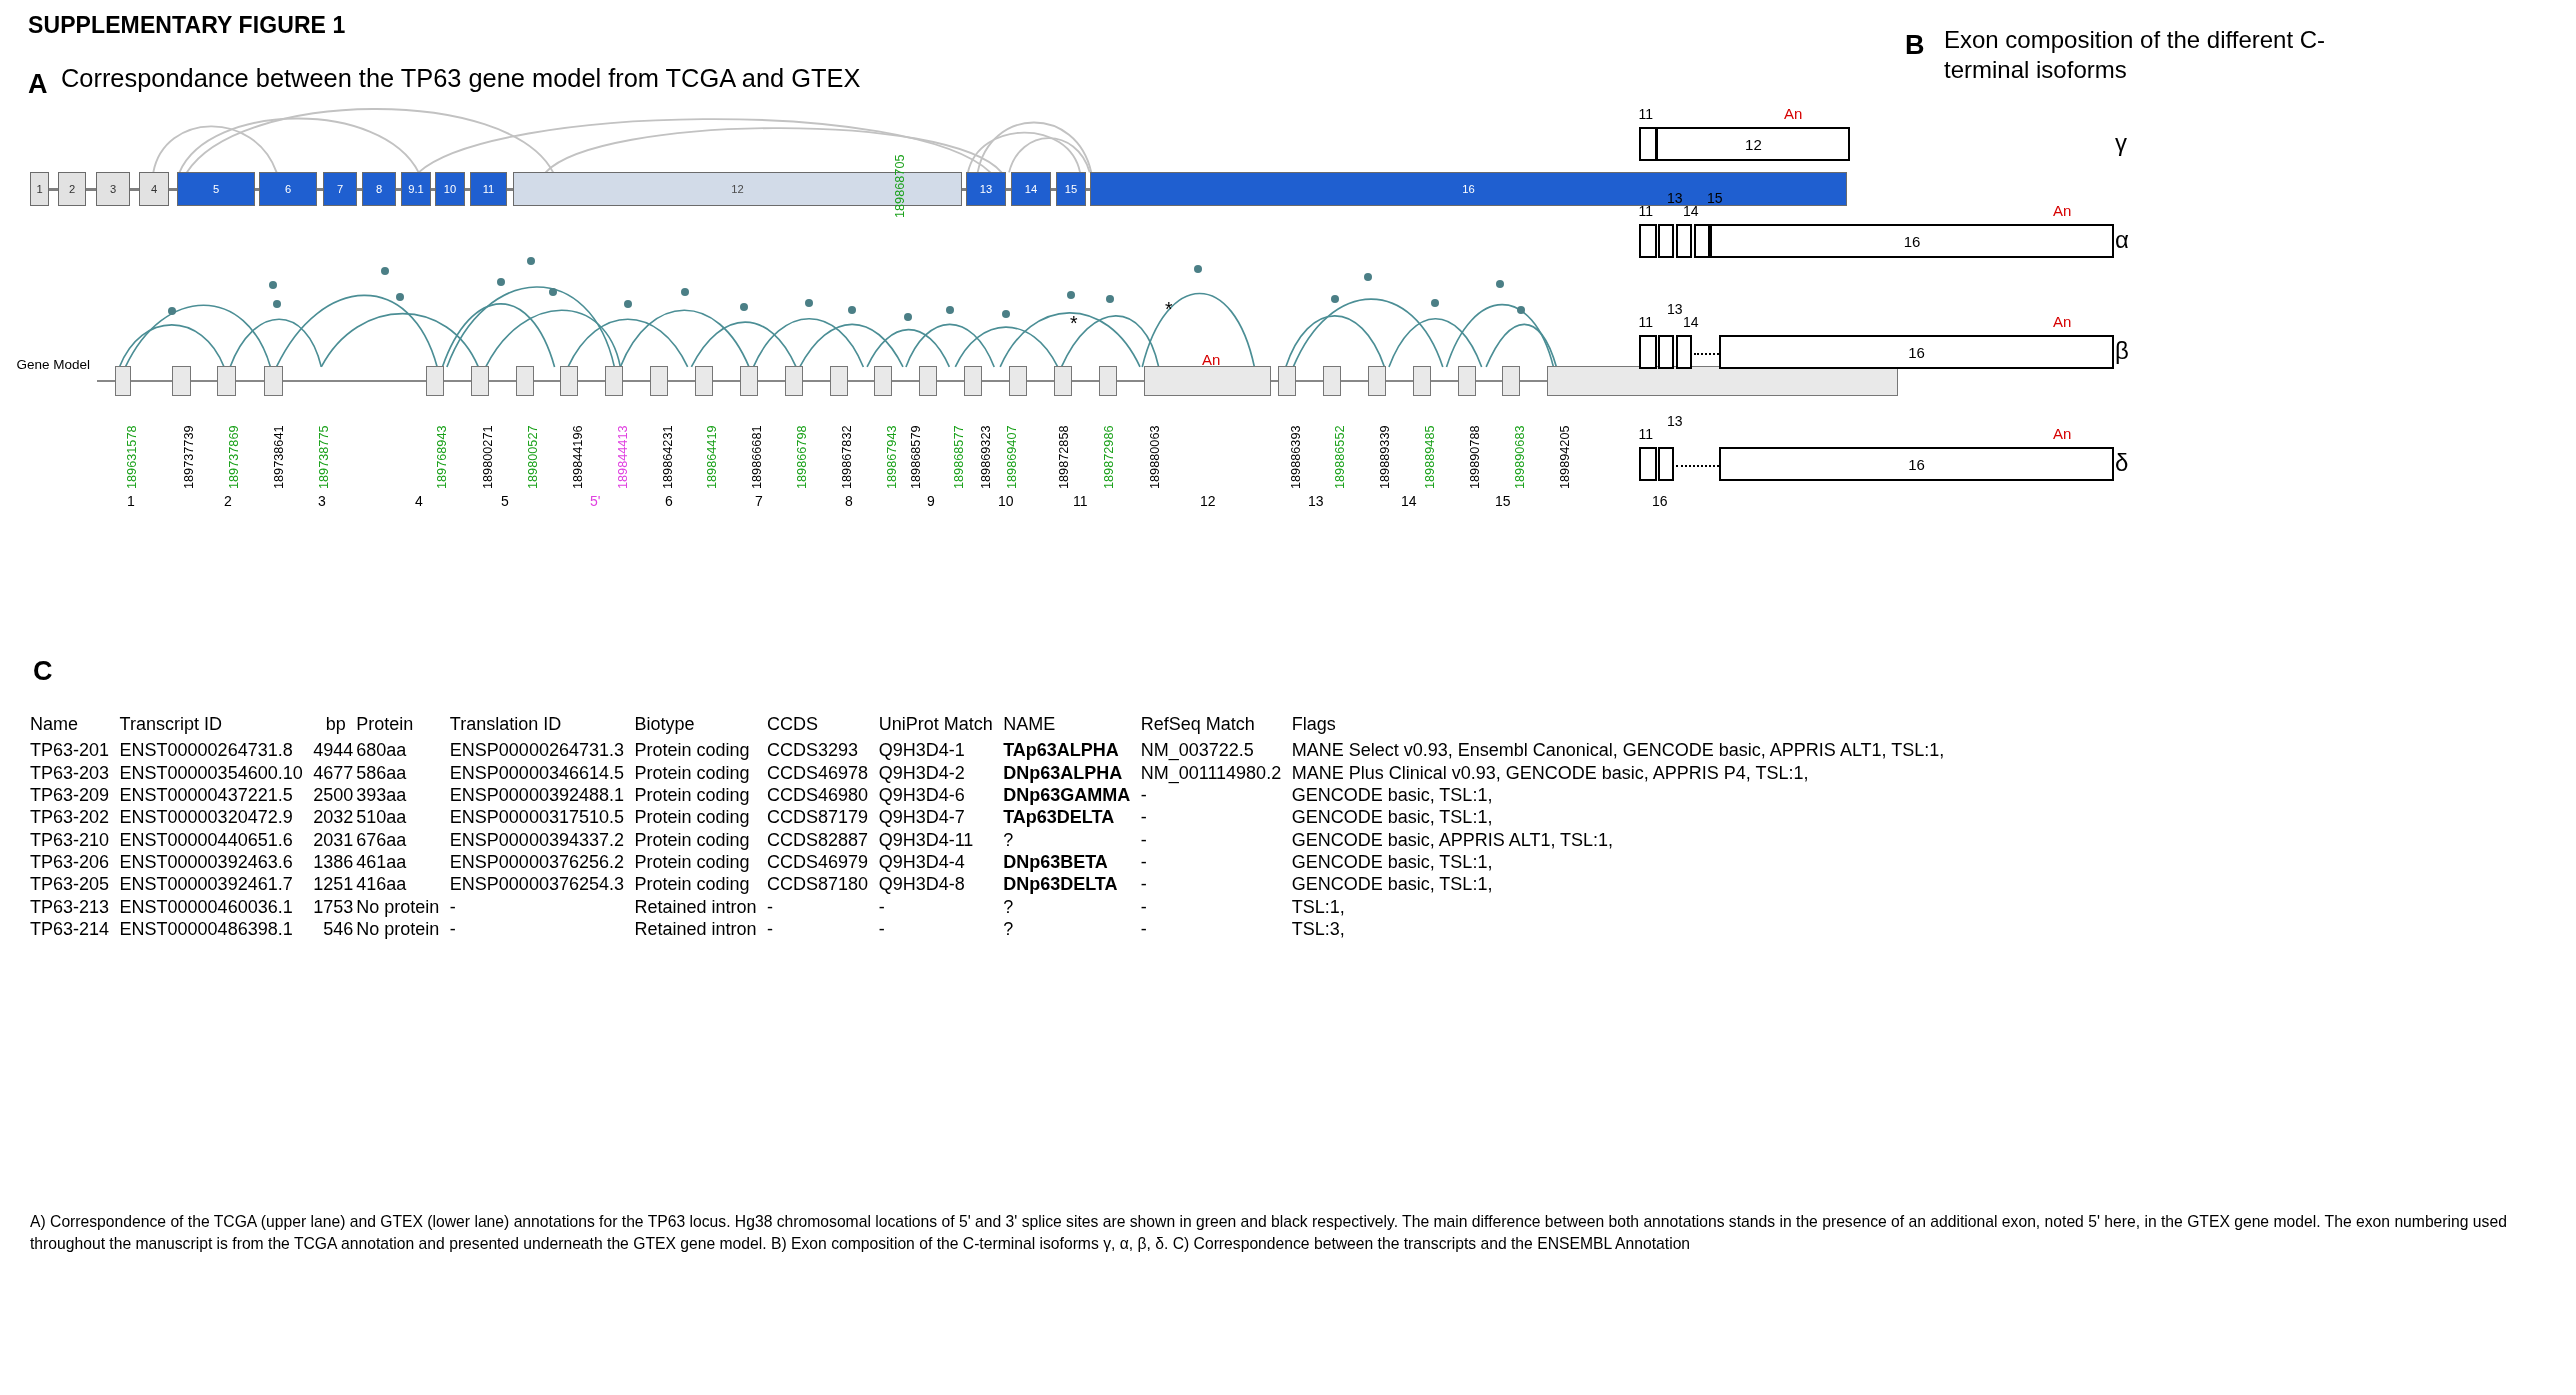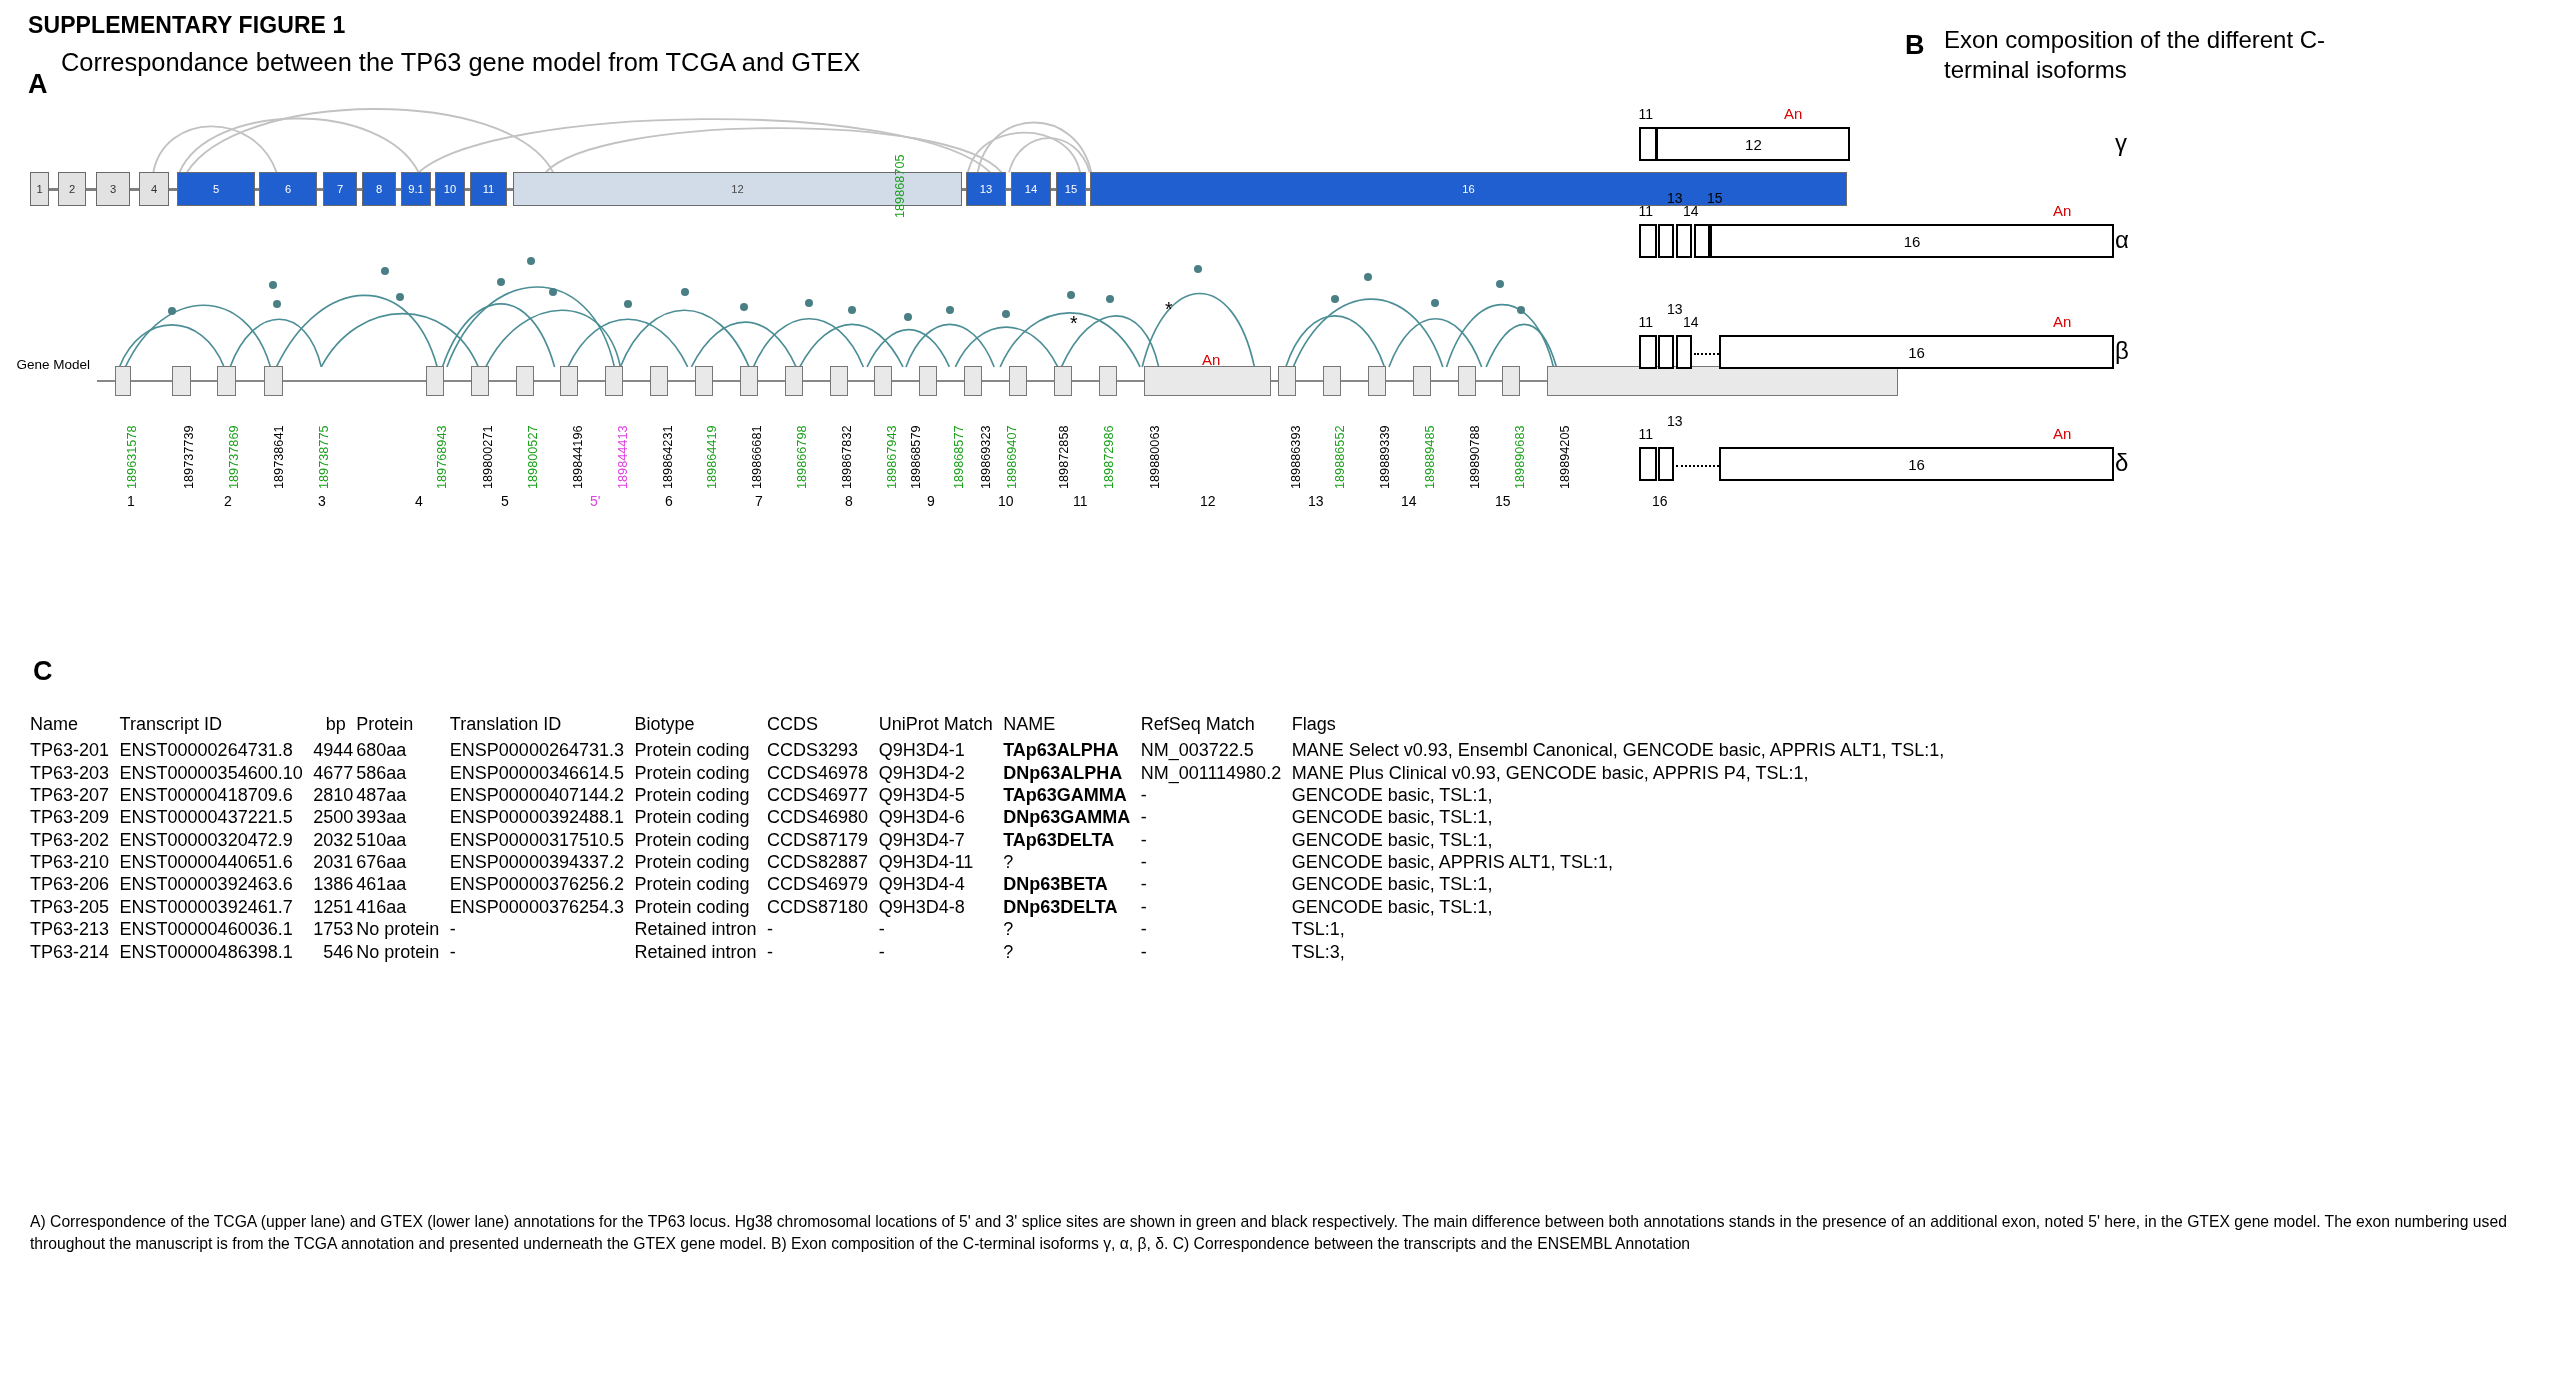--- a/index.html
+++ b/index.html
@@ -8,21 +8,21 @@
     background:#ffffff;
     font-family:"Liberation Sans", sans-serif;
     color:#000000;
     position:relative;
     overflow:hidden;
   }
   .abs{position:absolute;}
   #fig-title{left:28px;top:12px;font-size:23px;font-weight:bold;letter-spacing:0.1px;}
   .panel-letter{font-size:27px;font-weight:bold;}
   #panelA-letter{left:28px;top:69px;}
-  #panelA-title{left:61px;top:48px;font-size:25.4px;}
+  #panelA-title{left:61px;top:64px;font-size:25.4px;}
   #panelB-letter{left:1905px;top:30px;}
   #panelB-title{left:1944px;top:25.4px;font-size:24px;line-height:1.25;width:463px;}
   #panelC-letter{left:33px;top:656px;}
 
   
   #tcga-track{left:30px;top:172px;width:1817px;height:34px;}
   .bar-line{position:absolute;left:0;top:15.7px;height:3.7px;background:#7f7f7f;width:100%;}
   .exon{position:absolute;top:0;height:34px;border:0.7px solid #6b6b6b;box-sizing:border-box;
         display:flex;align-items:center;justify-content:center;font-size:11.2px;color:#ffffff;}
   .exon.grey{background:#e2e2e2;color:#333333;}
@@ -348,33 +348,20 @@
           <td>586aa</td>
           <td>ENSP00000346614.5</td>
           <td>Protein coding</td>
           <td>CCDS46978</td>
           <td>Q9H3D4-2</td>
           <td class="b">DNp63ALPHA</td>
           <td>NM_001114980.2</td>
           <td>MANE Plus Clinical v0.93, GENCODE basic, APPRIS  P4, TSL:1,</td>
         </tr>
         <tr>
-          <td>TP63-207</td>
-          <td>ENST00000418709.6</td>
-          <td class="num">2810</td>
-          <td>487aa</td>
-          <td>ENSP00000407144.2</td>
-          <td>Protein coding</td>
-          <td>CCDS46977</td>
-          <td>Q9H3D4-5</td>
-          <td class="b">TAp63GAMMA</td>
-          <td>-</td>
-          <td>GENCODE basic, TSL:1,</td>
-        </tr>
-        <tr>
           <td>TP63-209</td>
           <td>ENST00000437221.5</td>
           <td class="num">2500</td>
           <td>393aa</td>
           <td>ENSP00000392488.1</td>
           <td>Protein coding</td>
           <td>CCDS46980</td>
           <td>Q9H3D4-6</td>
           <td class="b">DNp63GAMMA</td>
           <td>-</td>

